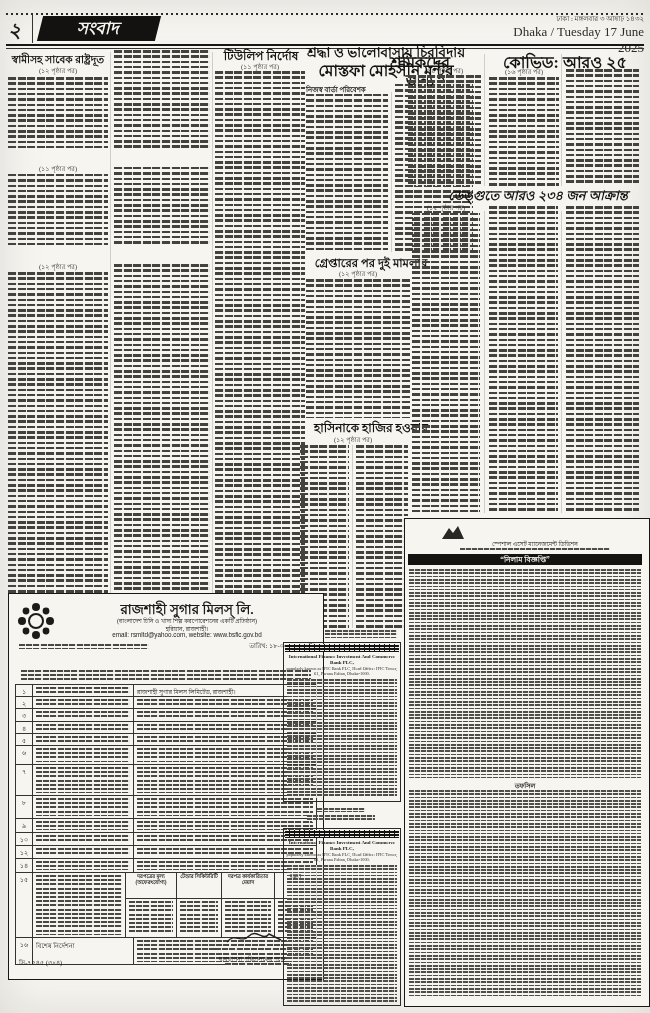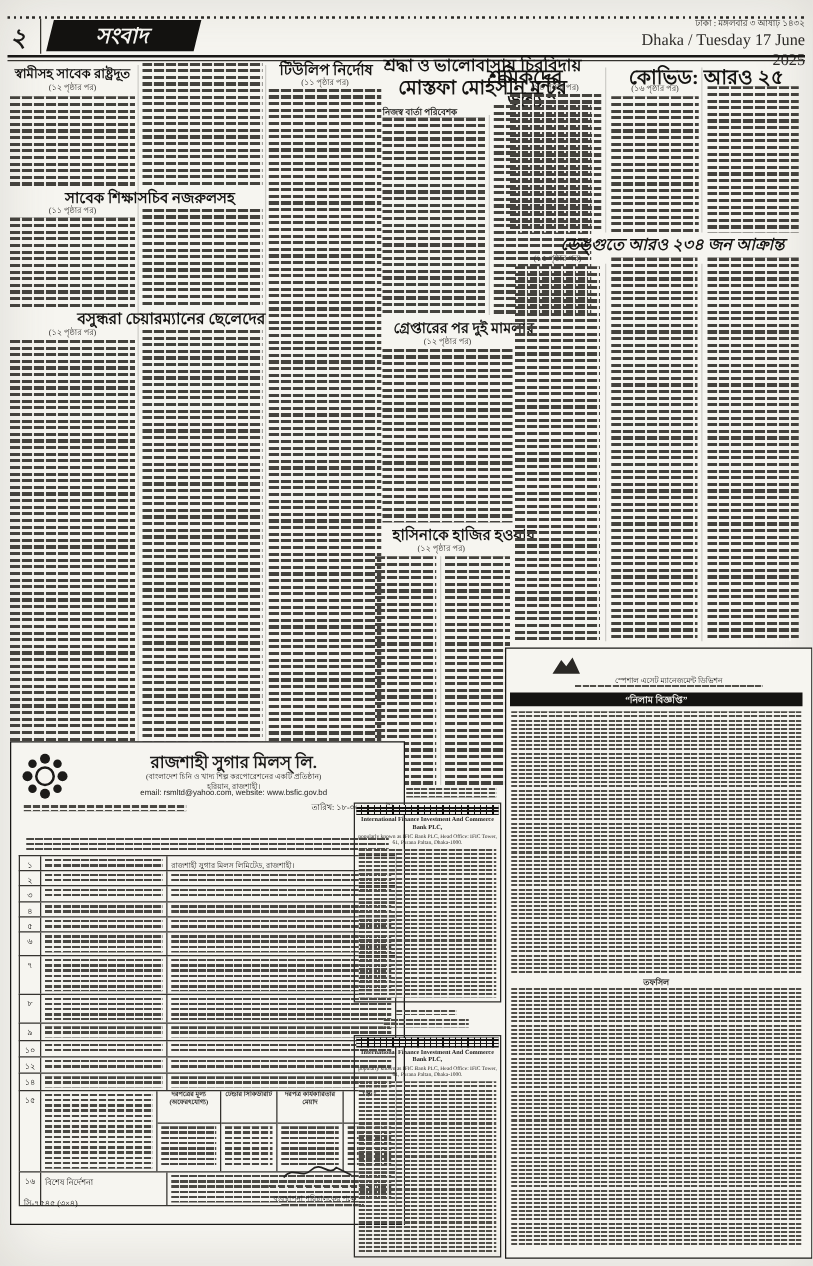--- a/index.html
+++ b/index.html
@@ -58,26 +58,24 @@
   <div class="vr" style="left:484px;top:211px;height:302px;"></div>
   <div class="vr" style="left:561px;top:54px;height:132px;"></div>
   <div class="vr" style="left:561px;top:211px;height:302px;"></div>
   <div class="vr" style="left:352px;top:445px;height:183px;"></div>
 
   <div class="abs hl" style="left:8px;top:54px;width:100px;font-size:10.5px;">স্বামীসহ সাবেক রাষ্ট্রদূত</div>
   <div class="abs cont" style="left:8px;top:68px;width:100px;">(১২ পৃষ্ঠার পর)</div>
   <div class="abs tx" style="left:8px;top:77px;width:100px;height:73px;"></div>
   <div class="abs tx" style="left:114px;top:50px;width:96px;height:100px;"></div>
 
-  <div class="abs hl" style="left:20px;top:152px;width:200px;font-size:12px;">সাবেক শিক্ষাসচিব নজরুলসহ</div>
   <div class="abs cont" style="left:8px;top:166px;width:100px;">(১১ পৃষ্ঠার পর)</div>
   <div class="abs tx" style="left:8px;top:174px;width:100px;height:72px;"></div>
   <div class="abs tx" style="left:114px;top:167px;width:96px;height:79px;"></div>
 
-  <div class="abs hl" style="left:30px;top:249px;width:214px;font-size:12.5px;">বসুন্ধরা চেয়ারম্যানের ছেলেদের</div>
   <div class="abs cont" style="left:8px;top:264px;width:100px;">(১২ পৃষ্ঠার পর)</div>
   <div class="abs tx" style="left:8px;top:272px;width:100px;height:330px;"></div>
   <div class="abs tx" style="left:114px;top:264px;width:96px;height:338px;"></div>
 
   <div class="abs hl" style="left:210px;top:50px;width:102px;font-size:12px;">টিউলিপ নির্দোষ</div>
   <div class="abs cont" style="left:212px;top:64px;width:96px;">(১১ পৃষ্ঠার পর)</div>
   <div class="abs tx" style="left:215px;top:71px;width:90px;height:531px;"></div>
 
   <div class="abs hl" style="left:294px;top:46px;width:184px;font-size:13.5px;">শ্রদ্ধা ও ভালোবাসায় চিরবিদায়</div>
   <div class="abs hl" style="left:294px;top:62px;width:184px;font-size:15.5px;">মোস্তফা মোহসীন মন্টুর</div>

